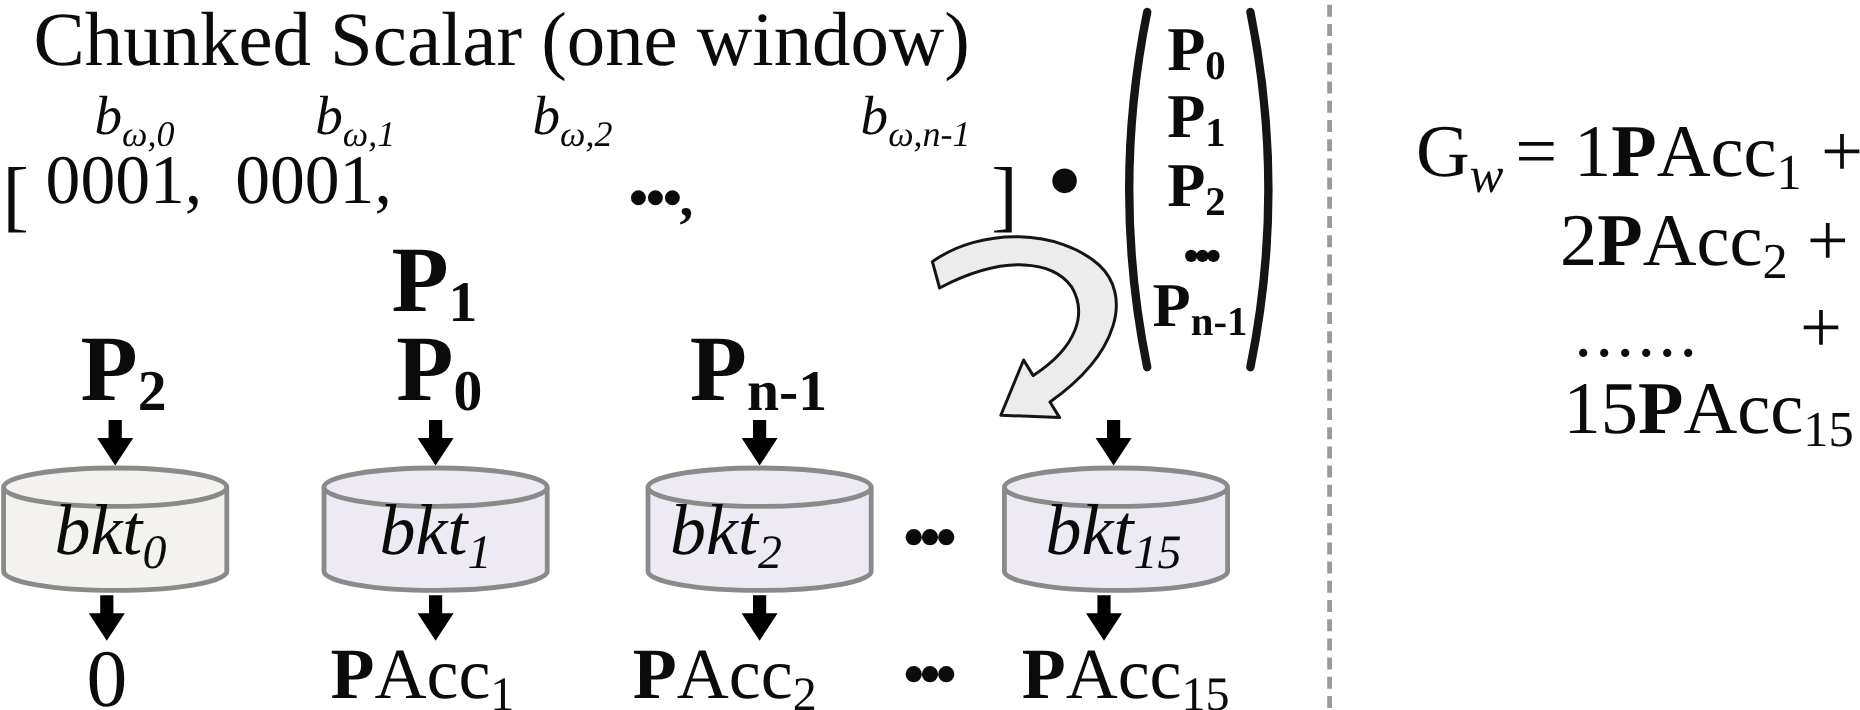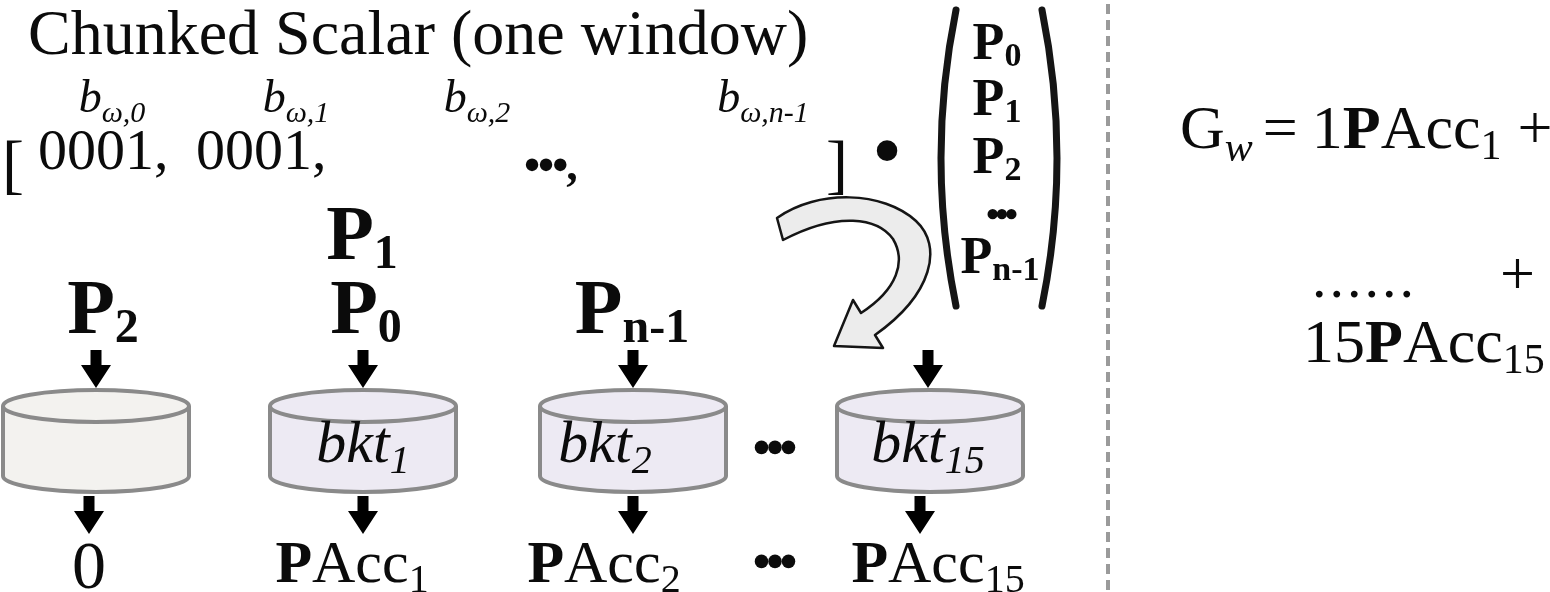--- a/index.html
+++ b/index.html
@@ -106,20 +106,21 @@
   </svg>
   <svg class="abs" style="left:537px;top:386px;" width="192" height="112">
     <path class="cyl-fill" d="M3,20 L3,90 A93,16 0 0 0 189,90 L189,20"></path>
     <ellipse class="cyl-fill" cx="96" cy="20" rx="93" ry="16"></ellipse>
   </svg>
   <svg class="abs" style="left:834px;top:386px;" width="192" height="112">
     <path class="cyl-fill" d="M3,20 L3,90 A93,16 0 0 0 189,90 L189,20"></path>
     <ellipse class="cyl-fill" cx="96" cy="20" rx="93" ry="16"></ellipse>
   </svg>
 
+  <div class="abs ctr bkt" style="left:92px;top:408px;"><span>bkt</span><span class="sub">0</span></div>
   <div class="abs ctr bkt" style="left:363px;top:408px;"><span>bkt</span><span class="sub">1</span></div>
   <div class="abs ctr bkt" style="left:605px;top:408px;"><span>bkt</span><span class="sub">2</span></div>
   <div class="abs ctr bkt" style="left:928px;top:408px;"><span>bkt</span><span class="sub">15</span></div>
   <div class="abs ctr row-dots" style="left:773px;top:418px;">•••</div>
 
   <svg class="abs harrow" style="left:71px;top:494px;" width="36" height="42">
       <use href="#hollow-arrow"></use>
     </svg>
   <svg class="abs harrow" style="left:345px;top:494px;" width="36" height="42">
       <use href="#hollow-arrow"></use>
@@ -137,19 +138,22 @@
   <div class="abs ctr row-dots" style="left:773px;top:532px;">•••</div>
   <div class="abs ctr out" style="left:938px;top:528px;"><span class="p">P</span><span>Acc</span><span class="sub">15</span></div>
 
   <svg class="abs" style="left:1104px;top:0px;" width="8" height="592">
     <line class="divider" x1="4" y1="4" x2="4" y2="590" stroke-dasharray="10 6"></line>
   </svg>
 
   <div class="abs eq" style="left:1160px;top:92px;margin-left:20px;">
     <span>G</span><span class="gsub">w</span><span class="equals">=</span><span>1</span><span class="p">P</span><span>Acc</span><span class="sub">1</span><span class="plus">+</span>
   </div>
+  <div class="abs eq" style="left:1300px;top:166px;">
+    <span>2</span><span class="p">P</span><span>Acc</span><span class="sub">2</span><span class="plus">+</span>
+  </div>
   <div class="abs eq-dots" style="left:1312px;top:244px;">......</div>
   <div class="abs eq" style="left:1500px;top:238px;">+</div>
   <div class="abs eq" style="left:1303px;top:306px;">
     <span>15</span><span class="p">P</span><span>Acc</span><span class="sub">15</span>
   </div>
 
 </div>
 
 </body></html>

